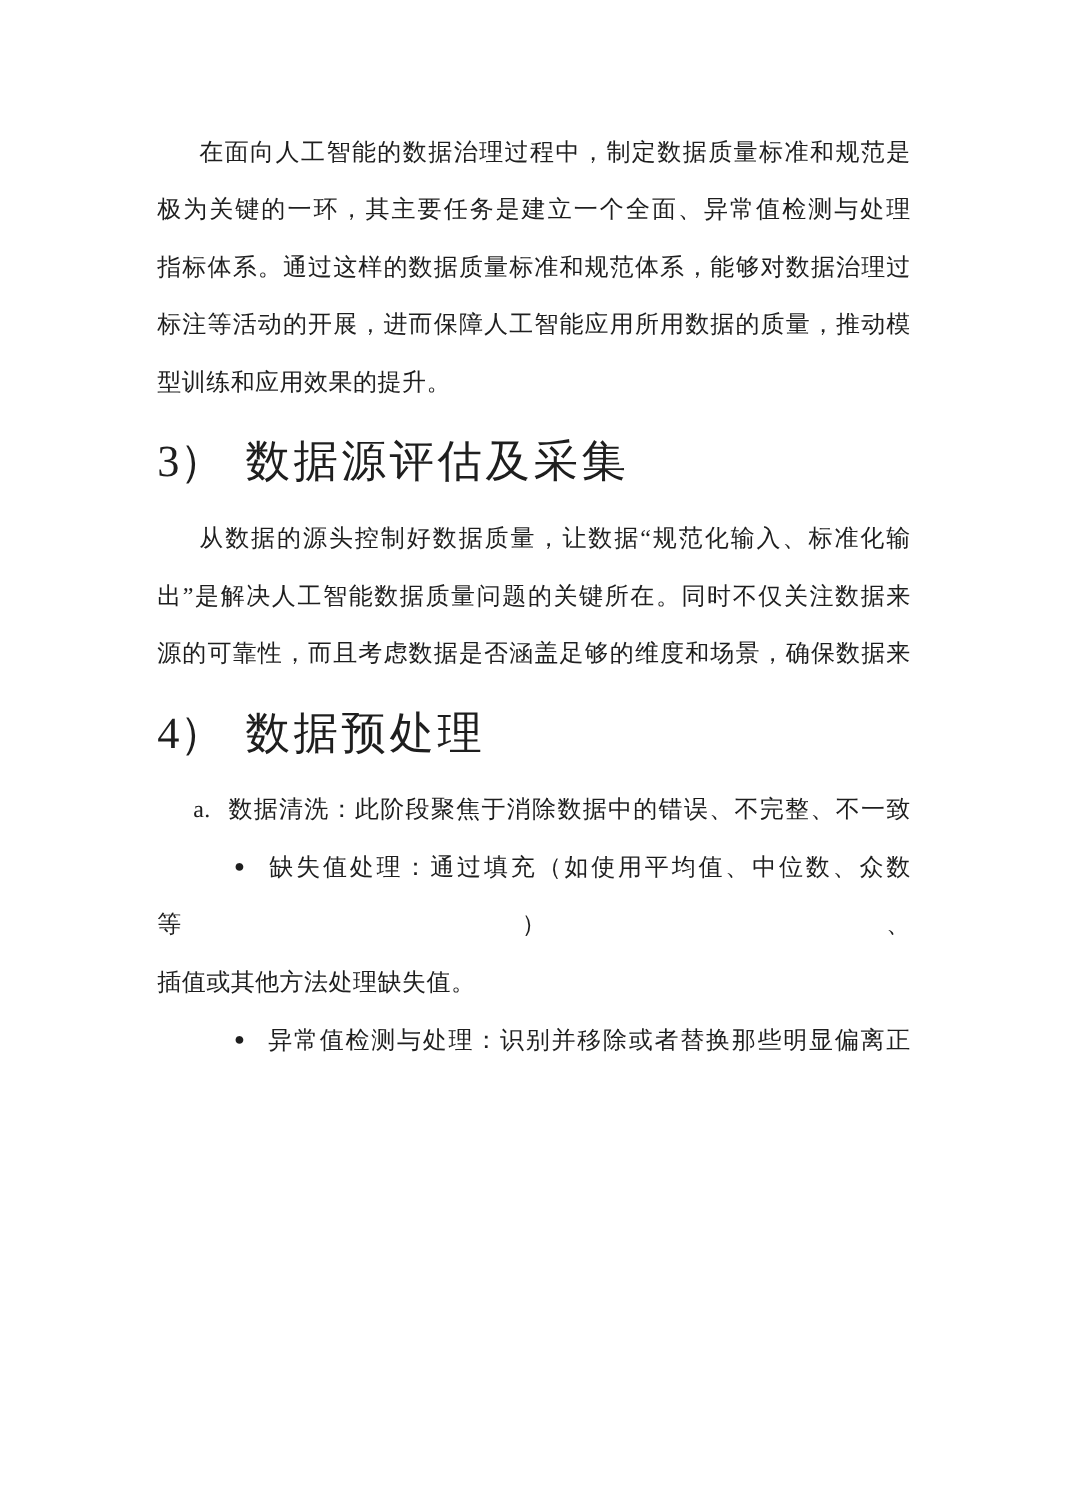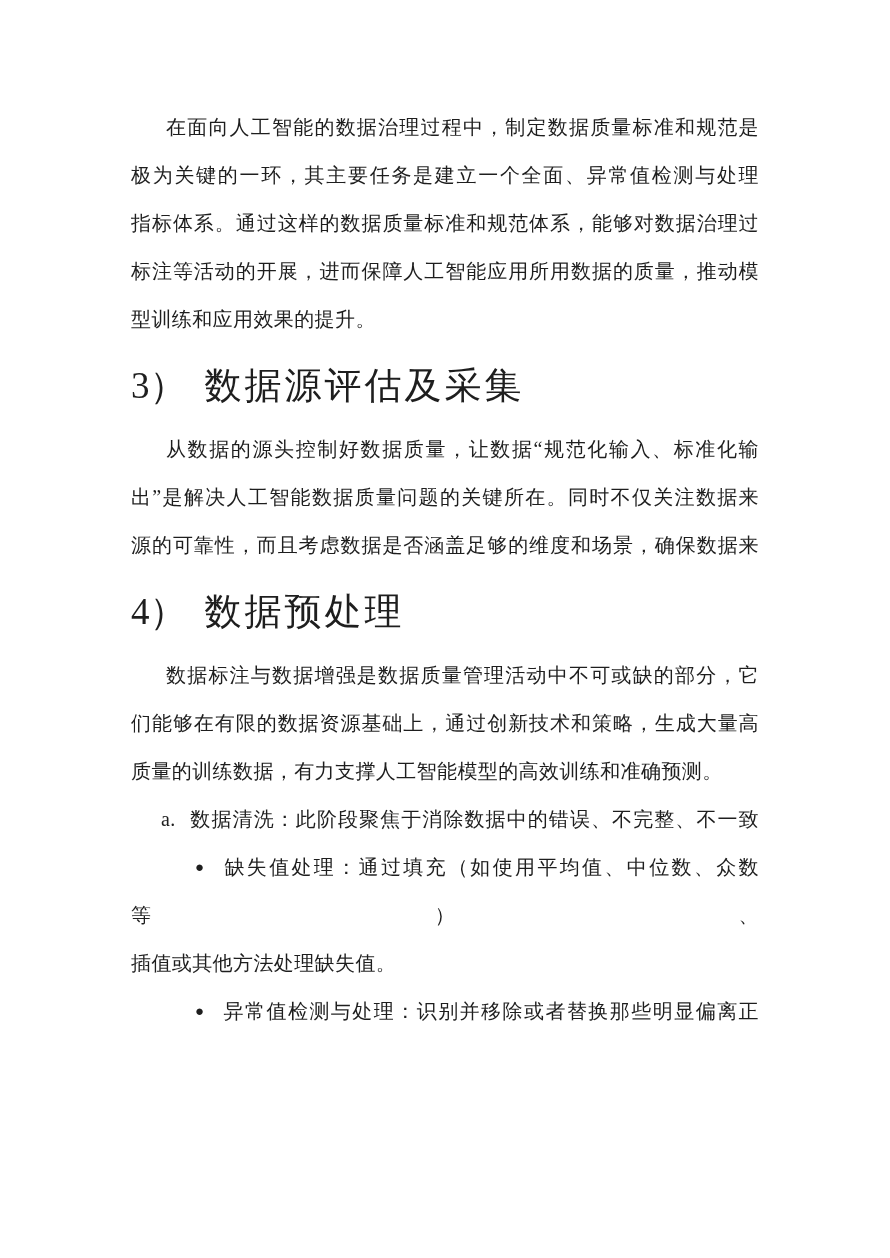--- a/index.html
+++ b/index.html
@@ -109,25 +109,20 @@
     <p class="para">
       <span class="line jl ind2">从数据的源头控制好数据质量，让数据“规范化输入、标准化输</span>
       <span class="line jl">出”是解决人工智能数据质量问题的关键所在。同时不仅关注数据来</span>
       <span class="line jl">源的可靠性，而且考虑数据是否涵盖足够的维度和场景，确保数据来</span>
     </p>
 
     <h3 class="heading">
       <span class="h-num">4）</span><span class="h-title">数据预处理</span>
     </h3>
 
-    <p class="para">
-      <span class="line jl ind2">数据标注与数据增强是数据质量管理活动中不可或缺的部分，它</span>
-      <span class="line jl">们能够在有限的数据资源基础上，通过创新技术和策略，生成大量高</span>
-      <span class="line">质量的训练数据，有力支撑人工智能模型的高效训练和准确预测。</span>
-    </p>
 
     <p class="para">
       <span class="line jl ind1"><span class="marker">a.</span><span>数据清洗：此阶段聚焦于消除数据中的错误、不完整、不一致</span></span>
     </p>
 
     <p class="para">
       <span class="line jl indb"><span class="bullet">●</span><span>缺失值处理：通过填充（如使用平均值、中位数、众数等）、</span></span>
       <span class="line">插值或其他方法处理缺失值。</span>
     </p>
 

